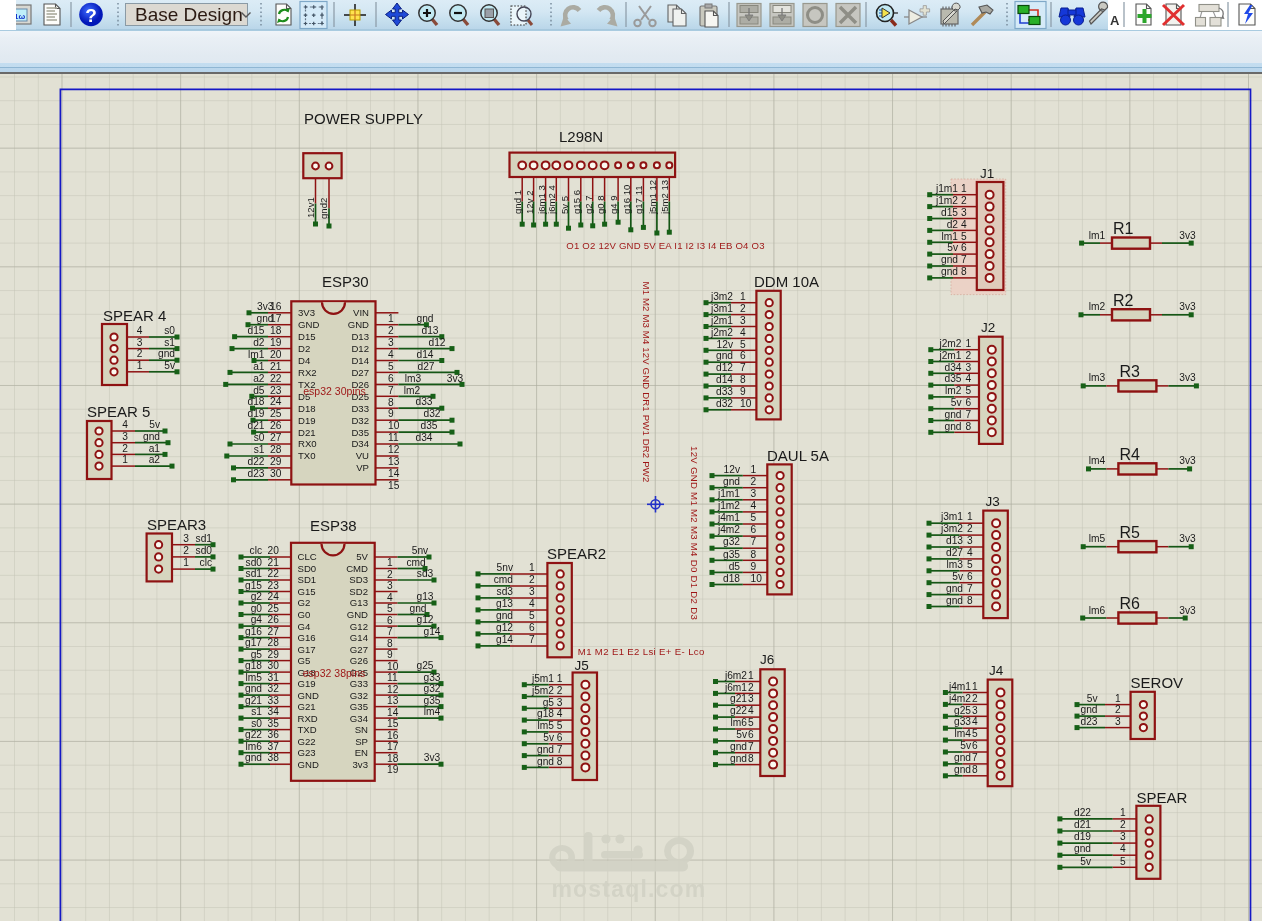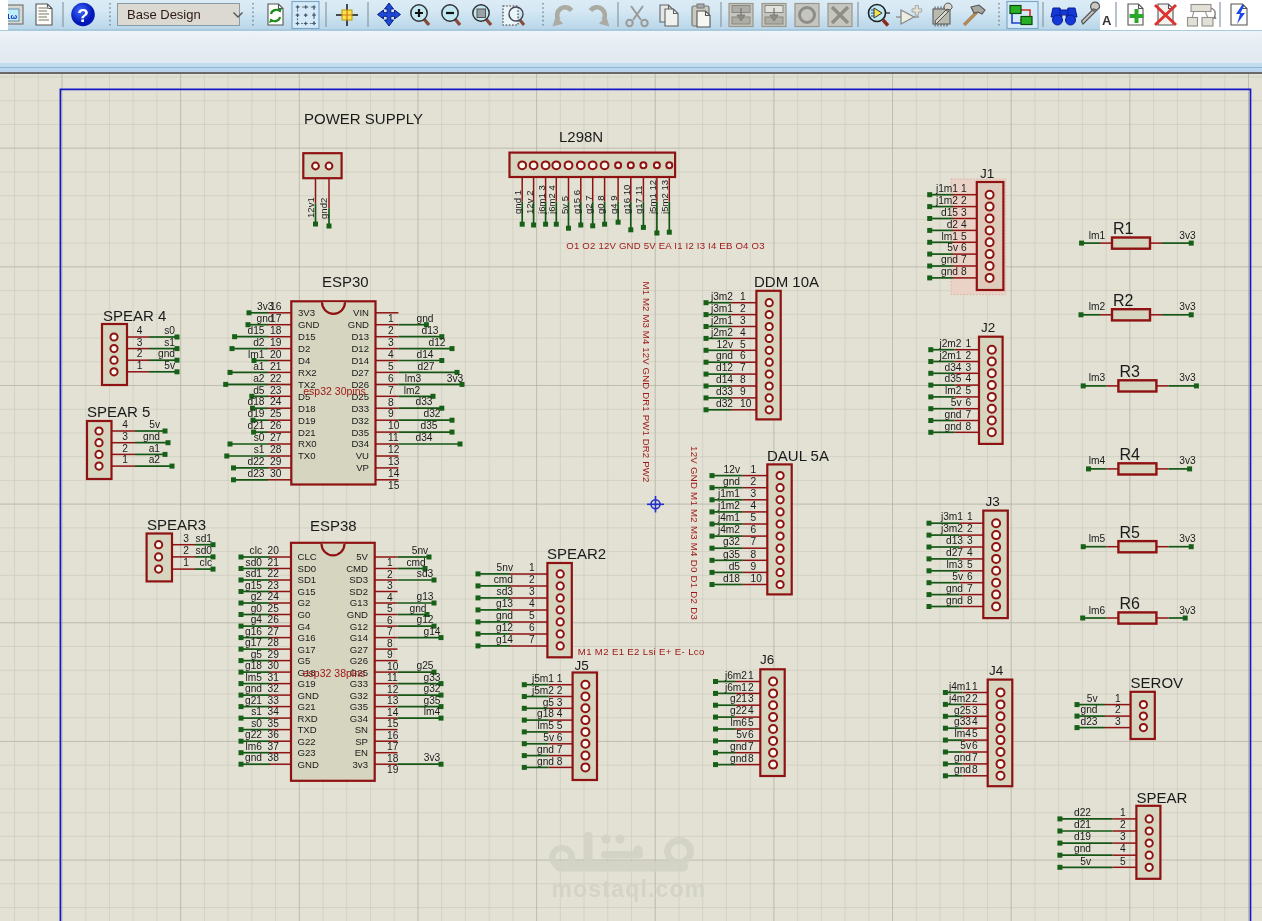--- a/index.html
+++ b/index.html
@@ -1,19 +1,19 @@
 <!DOCTYPE html>
 <html><head><meta charset="utf-8"><style>
 * { margin:0; padding:0; box-sizing:border-box; }
 html,body { width:1262px; height:921px; overflow:hidden; font-family:'Liberation Sans',sans-serif; }
-#toolbar { position:absolute; left:8px; top:0; width:1092px; height:30px;
+#toolbar { position:absolute; left:16px; top:0; width:1092px; height:30px;
   background:linear-gradient(180deg,#DCECF6 0%,#D4E7F3 40%,#C6DFEE 70%,#BAD6E9 100%);
   border-bottom:1px solid #A7C8DD; }
 #dd { position:absolute; left:109px; top:3px; width:123px; height:23px; background:#DCD9D2;
-  border:1px solid #8A9AA5; font-size:13px; color:#2b1a12; line-height:21px; padding-left:9px; }
+  border:1px solid #8A9AA5; font-size:19px; color:#2b1a12; line-height:21px; padding-left:9px; }
 #dd span { position:absolute; right:7px; top:7px; line-height:0; }
 #mdi { position:absolute; left:0; top:30px; width:1262px; height:44px;
   background:linear-gradient(180deg,
     #A9CBE0 0px,#A9CBE0 1px,
     #EFF4F9 1px,#E9EFF5 8px,#E2EAF1 26px,#E0E9F1 33px,
     #C3DDF0 33.5px,#C2DCEF 37px,
     #8FB6D3 37px,#8FB6D3 38px,
     #BBD7EC 38px,#B8D5EB 42px,
     #696969 42.5px,#696969 44px); }
 #canvas { position:absolute; left:0; top:74px; width:1262px; height:847px; background:#E2E1D4; }

